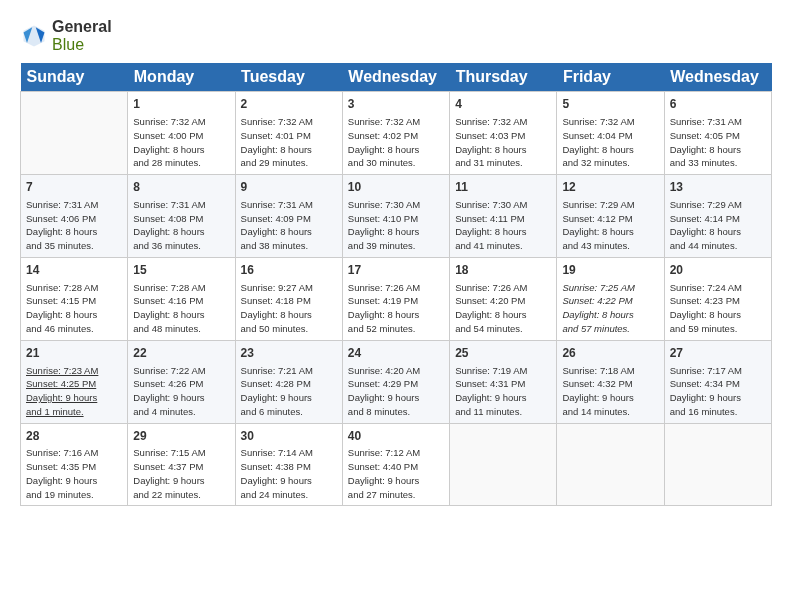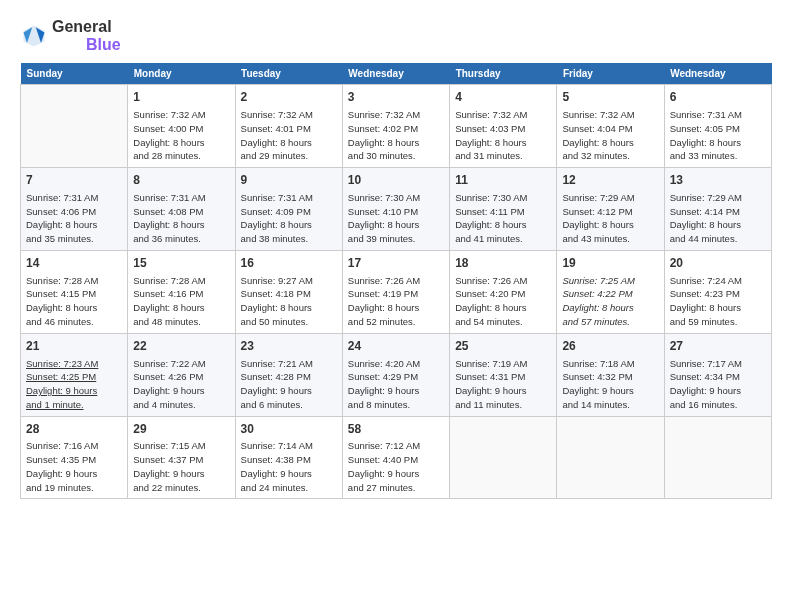--- a/index.html
+++ b/index.html
@@ -53,21 +53,21 @@
     table {
       width: 100%;
       border-collapse: collapse;
       font-size: 10.5px;
     }
     thead th {
       background: #2b6cb0;
       color: #fff;
       padding: 5px 6px;
       text-align: left;
-      font-size: 10px;
+      font-size: 16px;
       font-weight: 600;
     }
     tbody td {
       border: 1px solid #ccc;
       vertical-align: top;
       padding: 4px 5px;
       width: 14.28%;
       height: 82px;
       color: #333;
       line-height: 1.4;
@@ -99,21 +99,21 @@
 <div class="page">
   <div class="header">
     <div class="logo">
       <svg class="logo-icon" viewBox="0 0 32 32">
         <polygon points="16,4 28,10 28,22 16,28 4,22 4,10" fill="#1a6bc4" opacity="0.15"></polygon>
         <polygon points="18,6 28,12 24,24" fill="#1a6bc4"></polygon>
         <polygon points="14,6 4,12 8,24" fill="#3a8fd4"></polygon>
       </svg>
       <div class="logo-text">
         <div><span class="general">General</span></div>
-        <div><span class="blue" style="color:#8b5cf6;font-weight:bold;margin-left:34px;">Blue</span></div>
+        <div><span class="blue" style="color:#4d7c0f;font-weight:normal;">Blue</span></div>
       </div>
     </div>
     <div class="title-block">
       <div class="month-year"></div>
       <div class="location"></div>
     </div>
   </div>
 
   <table>
     <thead>
@@ -342,21 +342,21 @@
 and 22 minutes.</div>
           </td>
           <td>
             <span class="day-number">30</span>
             <div class="day-info" style="white-space: pre-line;">Sunrise: 7:14 AM
 Sunset: 4:38 PM
 Daylight: 9 hours
 and 24 minutes.</div>
           </td>
           <td>
-            <span class="day-number">58</span>
+            <span class="day-number">40</span>
             <div class="day-info" style="white-space: pre-line;">Sunrise: 7:12 AM
 Sunset: 4:40 PM
 Daylight: 9 hours
 and 27 minutes.</div>
           </td>
           <td class="empty"></td>
           <td class="empty"></td>
           <td class="empty"></td>
         </tr>
       </tbody>

